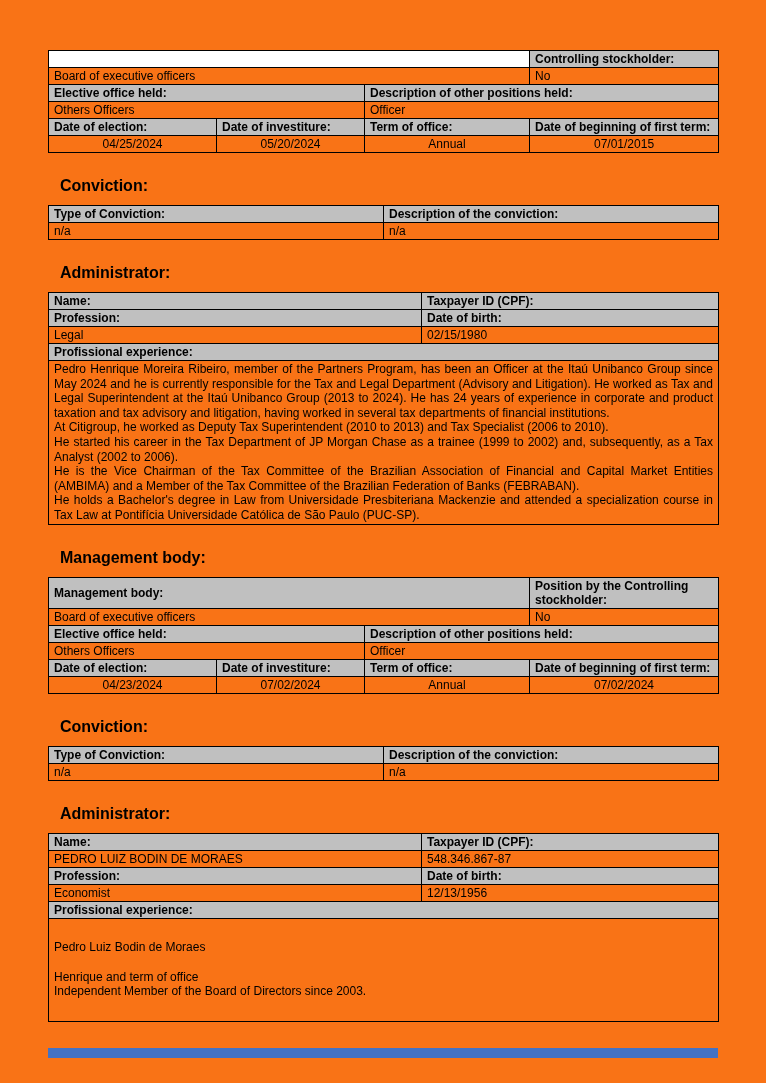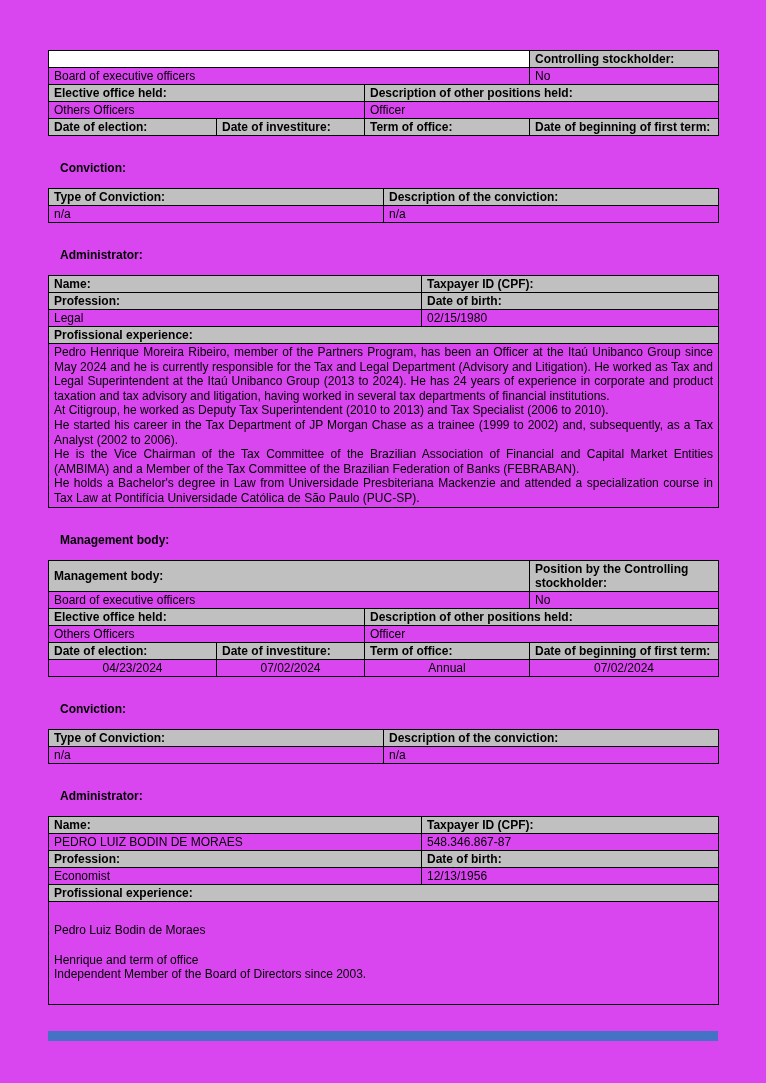--- a/index.html
+++ b/index.html
@@ -7,21 +7,21 @@
     padding: 0;
     background: #ffffff;
     font-family: "Liberation Sans", "DejaVu Sans", sans-serif;
     color: #000000;
   }
   .page {
     width: 766px;
     height: 1083px;
     box-sizing: border-box;
     padding: 50px 48px 0 48px;
-    background: #d946ef;
+    background: #f97316;
     overflow: hidden;
     position: relative;
   }
   table.doc-table {
     border-collapse: collapse;
     table-layout: fixed;
     width: 670px;
     font-size: 12px;
   }
   table.doc-table td, table.doc-table th {
@@ -32,21 +32,21 @@
     font-size: 12px;
     overflow: hidden;
   }
   table.doc-table th {
     background: var(--hdr-gray, #C0C0C0);
     font-weight: bold;
     text-align: left;
   }
   .center { text-align: center; }
   .section-label {
-    font-size: 12px;
+    font-size: 16px;
     font-weight: bold;
     margin: 25px 0 12px 12px;
     line-height: 15px;
   }
   .exp-cell { vertical-align: top; margin-left: 20px; }
   .exp-cell .para {
     margin: 0;
     text-align: justify;
     line-height: 14.6px;
     min-height: 14.6px;
@@ -96,20 +96,26 @@
       <tr>
         <td colspan="2">Others Officers</td>
         <td colspan="2">Officer</td>
       </tr>
       <tr>
         <th class="center">Date of election:</th>
         <th class="center">Date of investiture:</th>
         <th class="center">Term of office:</th>
         <th class="center">Date of beginning of first term:</th>
       </tr>
+      <tr>
+        <td class="center">04/25/2024</td>
+        <td class="center">05/20/2024</td>
+        <td class="center">Annual</td>
+        <td class="center">07/01/2015</td>
+      </tr>
     </tbody>
   </table>
 
   <div class="section-label">Conviction:</div>
   <table class="doc-table">
     <colgroup>
         <col class="half">
         <col class="half">
       </colgroup>
     <tbody>

